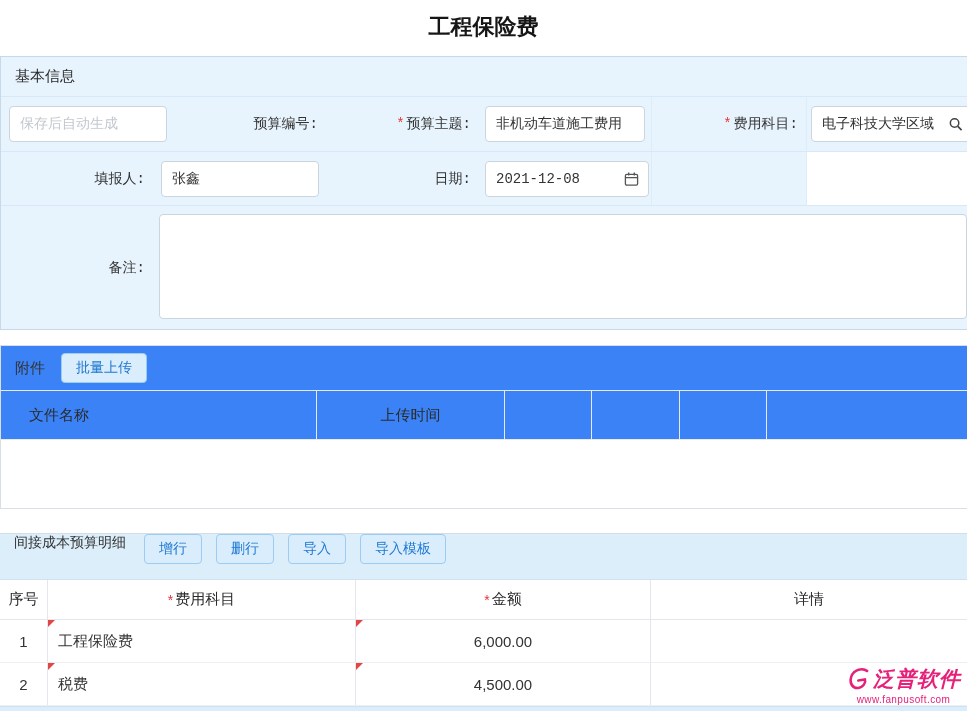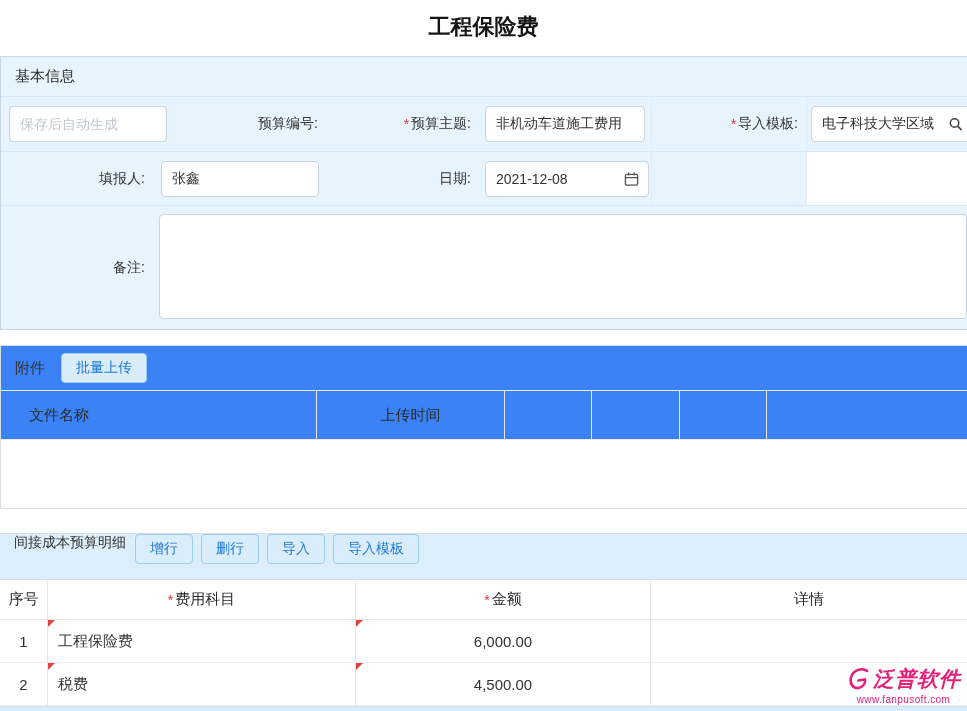--- a/index.html
+++ b/index.html
@@ -22,20 +22,21 @@
     font-weight: 700;
     color: #161616;
     padding: 12px 0 14px;
   }
 
   
   .basic-panel {
     border: 1px solid #c6d9ea;
     border-right: none;
     background: #e8f4fd;
+    font-family: Liberation Mono, monospace;
   }
   .panel-header {
     height: 40px;
     display: flex; align-items: center;
     padding-left: 14px;
     font-size: 15px;
     color: #2b2b2b;
     border-bottom: 1px solid #d7e9f9;
   }
   .f-row { display: flex; height: 54px; }
@@ -124,22 +125,22 @@
   
   .detail-panel { margin-top: 24px; border-top: 1px solid #d5dde4; }
   .detail-band {
     height: 46px;
     background: #ddeefb;
     display: flex; align-items: flex-start;
     padding-left: 14px;
     font-size: 14px;
     border-bottom: 1px solid #cfe2f1;
   }
-  .detail-band .btn { margin-left: 8px; }
-  .detail-band .btn.first { margin-left: 9px; }
+  .detail-band .btn { margin-left: 14px; }
+  .detail-band .btn.first { margin-left: 18px; }
   .dt-head {
     display: flex; height: 40px;
     background: #fff;
     border-bottom: 1px solid #e3e6ea;
     font-size: 15px; color: #2b2b2b;
   }
   .dc { display: flex; align-items: center; justify-content: center; border-left: 1px solid #e3e6ea; min-width:0; }
   .dc.first { border-left: none; }
   .dc-no { width: 47px; }
   .dc-subject { width: 308px; }
@@ -187,21 +188,21 @@
       <div class="cell label w-l1">预算编号:</div>
       <div class="cell label w-l2">
         <span class="req">*</span>
         <span>预算主题:</span>
       </div>
       <div class="cell w-f2">
         <input class="input subject-input" value="非机动车道施工费用" style="">
       </div>
       <div class="cell label w-l3">
         <span class="req">*</span>
-        <span>导入模板:</span>
+        <span>费用科目:</span>
       </div>
       <div class="cell w-f3">
         <span class="proj-wrap">
           <input class="input proj-input" value="电子科技大学区域" style="">
           <span class="mag-icon">
             <svg width="15" height="15" viewBox="0 0 16 16">
               <circle cx="7" cy="7" r="4.5" fill="none" stroke="#444" stroke-width="1.6"></circle>
               <line x1="10.5" y1="10.5" x2="14.5" y2="14.5" stroke="#444" stroke-width="1.8"></line>
             </svg>
           </span>

